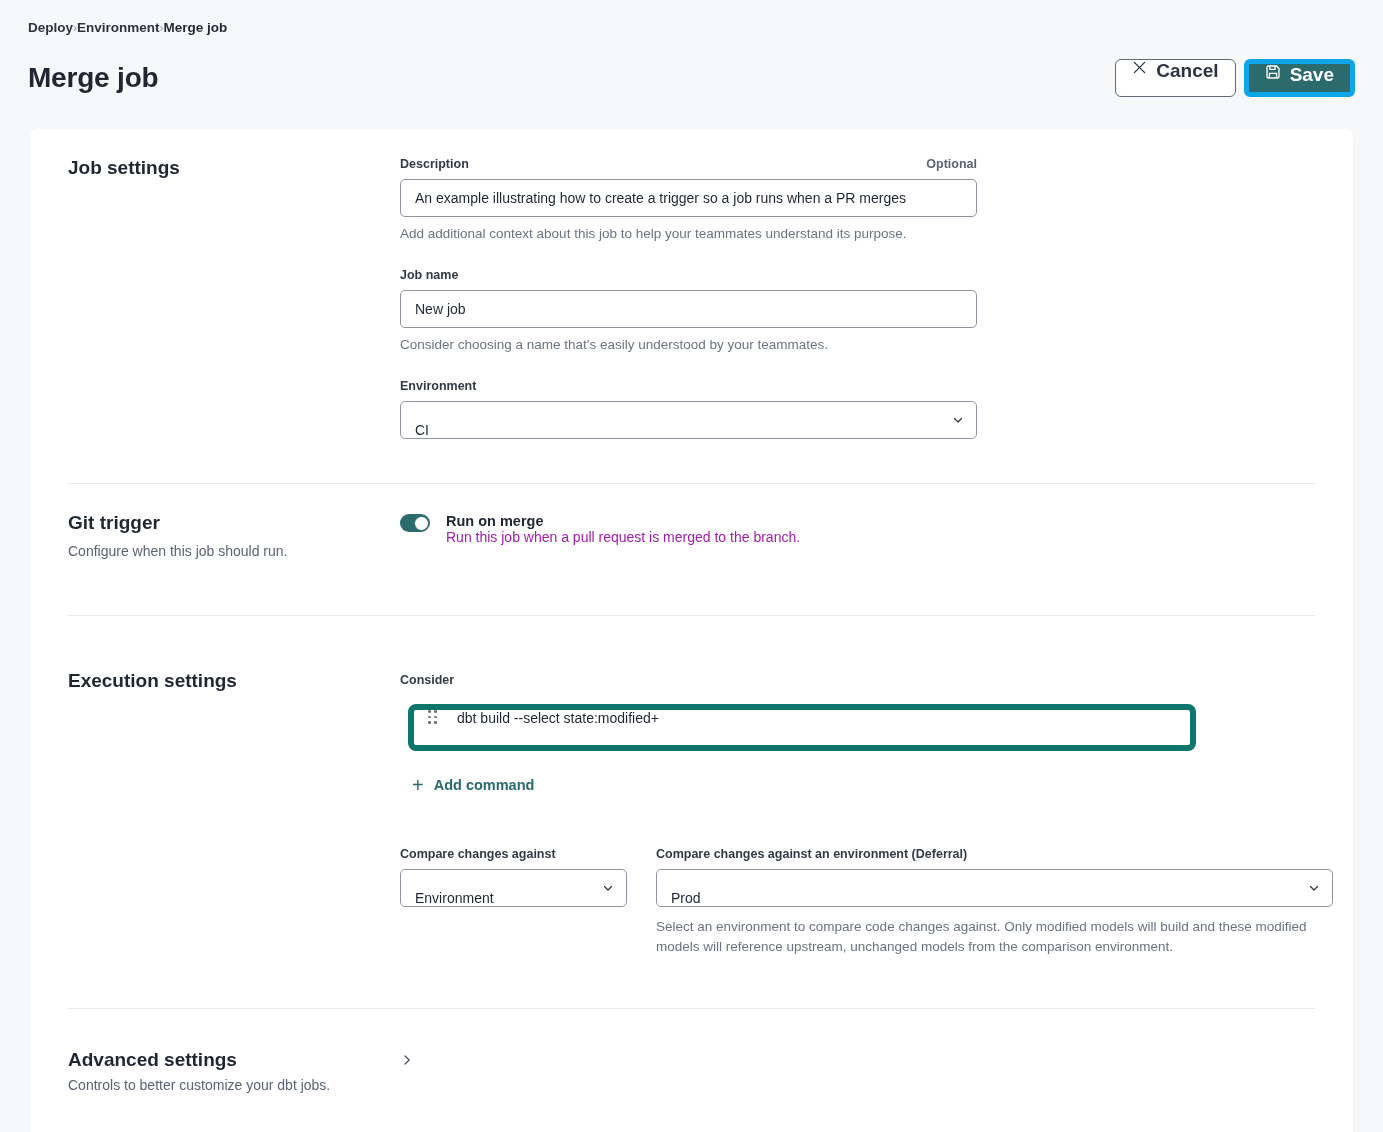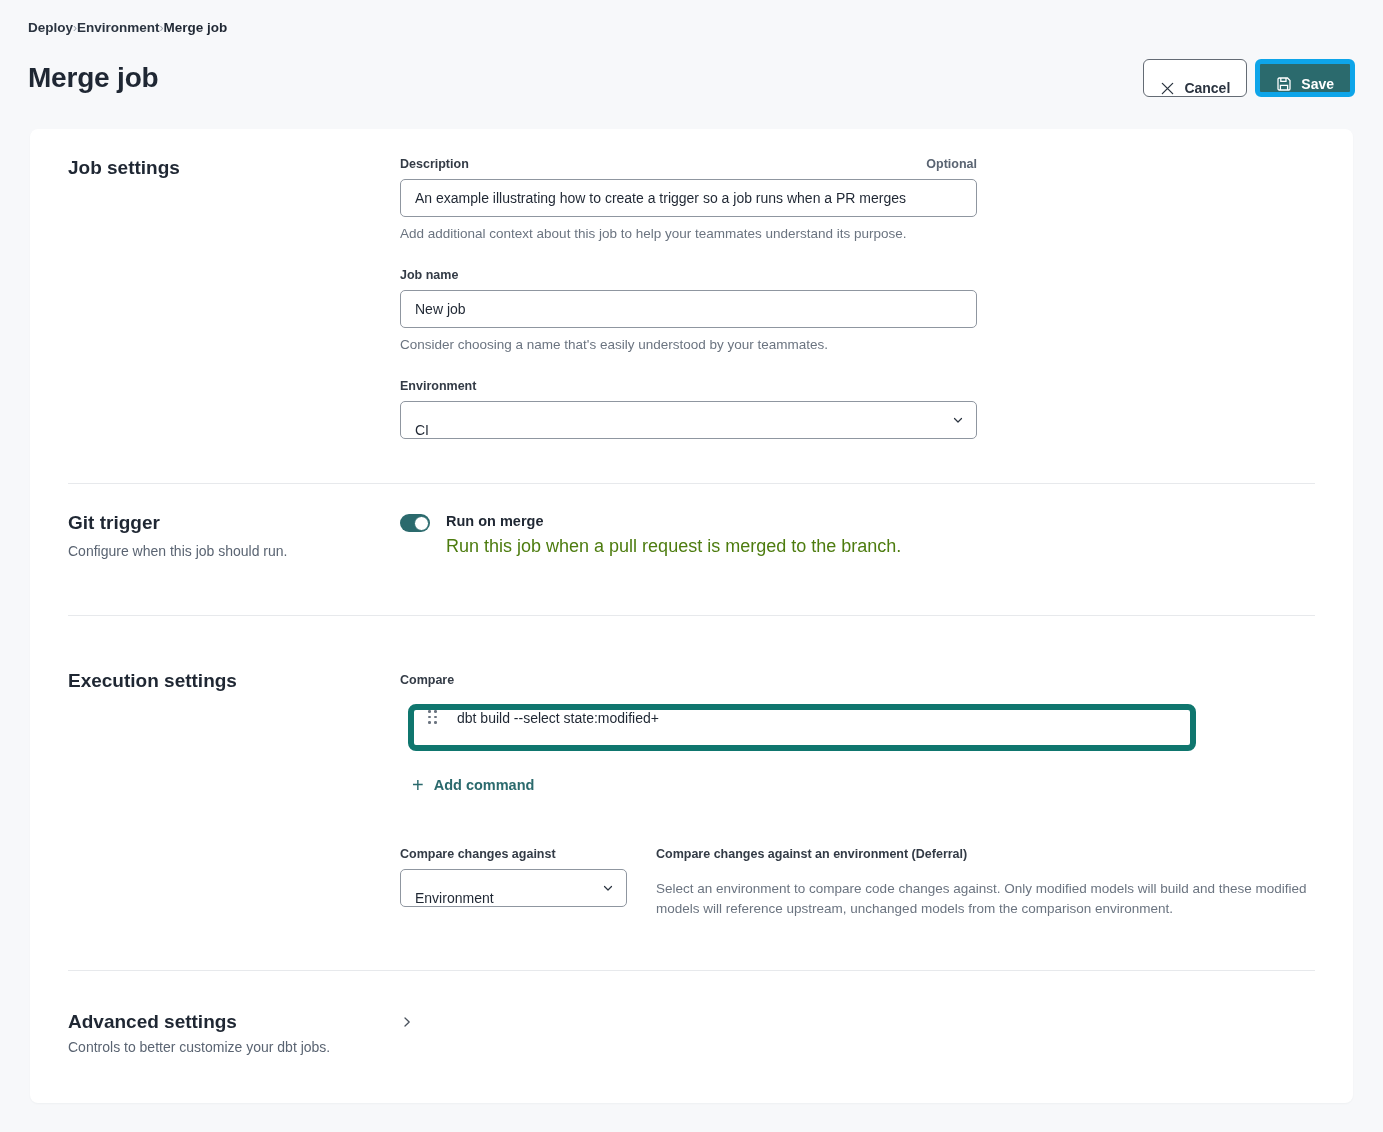--- a/index.html
+++ b/index.html
@@ -15,22 +15,22 @@
   
   .breadcrumb { display: flex; align-items: center; gap: 0; font-size: 13.5px; color: #2b3440; margin-bottom: 24px; }
   .breadcrumb .crumb { font-weight: 600; cursor: pointer; }
   .breadcrumb .crumb.current { font-weight: 700; color: #1f2733; }
   .breadcrumb .sep { color: #9aa1ab; font-size: 12px; font-weight: 400; }
 
   
   .header-row { display: flex; align-items: center; justify-content: space-between; margin-bottom: 32px; }
   .page-title { font-size: 28px; font-weight: 700; color: #1f2733; letter-spacing: -0.2px; }
   .header-actions { display: flex; gap: 8px; }
-  .btn { display: inline-flex; align-items: flex-end; gap: 9px; height: 38px; padding: 0 16px;
-         border-radius: 6px; font-size: 14px; font-weight: 600; cursor: pointer;
+  .btn { display: inline-flex; align-items: flex-start; gap: 9px; height: 38px; padding: 0 16px;
+         border-radius: 6px; font-size: 19px; font-weight: 600; cursor: pointer;
          font-family: "Liberation Sans", "DejaVu Sans", sans-serif; }
   .btn-secondary { background: #ffffff; color: #2b3440; border: 1px solid #646b74; }
   .btn-primary { background: #2b6a6d; color: #ffffff; border: 5px solid #0ea5e9; }
   .btn .ico { display: inline-flex; align-items: center; }
 
   
   .card { background: #ffffff; border-radius: 8px; margin: 0 2px; padding: 0 38px;
           box-shadow: 0 1px 2px rgba(30,40,55,0.04); }
 
   .section { display: flex; padding: 28px 0 44px 0; }
@@ -56,21 +56,21 @@
             color: #1f2733; cursor: pointer; }
   .select .chev { position: absolute; right: 12px; top: 50%; transform: translateY(-50%); display: flex; }
 
   
   .toggle-row { display: flex; align-items: flex-start; gap: 16px; padding-top: 1px; }
   .toggle { width: 30px; height: 18px; border-radius: 10px; background: #2b6a6d; position: relative;
             flex-shrink: 0; margin-top: 1px; cursor: pointer; }
   .toggle .knob { position: absolute; top: 1.5px; right: 1.5px; width: 15px; height: 15px;
                   background: #ffffff; border-radius: 50%; border: 1px solid #2b6a6d; }
   .toggle-label { font-size: 14.5px; font-weight: 700; color: #1f2733; }
-  .toggle-desc { font-size: 18px; color: #4d7c0f; margin-top: 7px; }
+  .toggle-desc { font-size: 14px; color: #a21caf; }
 
   
   .command-row { display: flex; align-items: flex-start; width: 788px; height: 47px; margin-left: 8px;
                  border: 6px solid #0f766e; border-radius: 8px; background: #fff; padding: 0 14px; margin-top: 9px; }
   .drag-handle { display: grid; grid-template-columns: repeat(2, 3px); grid-gap: 3px; margin-right: 20px; cursor: grab; }
   .drag-handle i { width: 2.5px; height: 2.5px; border-radius: 50%; background: #6b7480; }
   .command-text { font-size: 14px; color: #1f2733; }
   .add-command { display: inline-flex; align-items: center; gap: 10px; margin-top: 24px; margin-left: 12px;
                  color: #2b6a6d; font-size: 14.5px; font-weight: 600; cursor: pointer; }
   .add-command .plus { font-size: 20px; font-weight: 400; line-height: 1; }
@@ -178,21 +178,21 @@
       </div>
     </section>
 
     <hr class="divider">
 
     <section class="section" style="padding-top:54px; padding-bottom:50px;">
       <div class="section-left">
         <h2 class="section-title">Execution settings</h2>
       </div>
       <div class="section-right">
-        <span class="field-label">Compare</span>
+        <span class="field-label">Consider</span>
 
         <div class="command-row">
           <span class="drag-handle">
             <i></i>
               <i></i>
               <i></i>
               <i></i>
               <i></i>
               <i></i>
           </span>
@@ -211,20 +211,28 @@
               <span>Environment</span>
               <span class="chev">
                 <svg width="12" height="12" viewBox="0 0 12 12" fill="none">
                     <path d="M2.5 4.5L6 8l3.5-3.5" stroke="#2b3440" stroke-width="1.2" stroke-linecap="round" stroke-linejoin="round"></path>
                   </svg>
               </span>
             </div>
           </div>
           <div class="deferral-col">
             <span class="field-label">Compare changes against an environment (Deferral)</span>
+            <div class="select">
+              <span>Prod</span>
+              <span class="chev">
+                <svg width="12" height="12" viewBox="0 0 12 12" fill="none">
+                    <path d="M2.5 4.5L6 8l3.5-3.5" stroke="#2b3440" stroke-width="1.2" stroke-linecap="round" stroke-linejoin="round"></path>
+                  </svg>
+              </span>
+            </div>
             <div class="helper">Select an environment to compare code changes against. Only modified models will build and these modified models will reference upstream, unchanged models from the comparison environment.</div>
           </div>
         </div>
       </div>
     </section>
 
     <hr class="divider">
 
     <section class="advanced">
       <div class="advanced-left">

